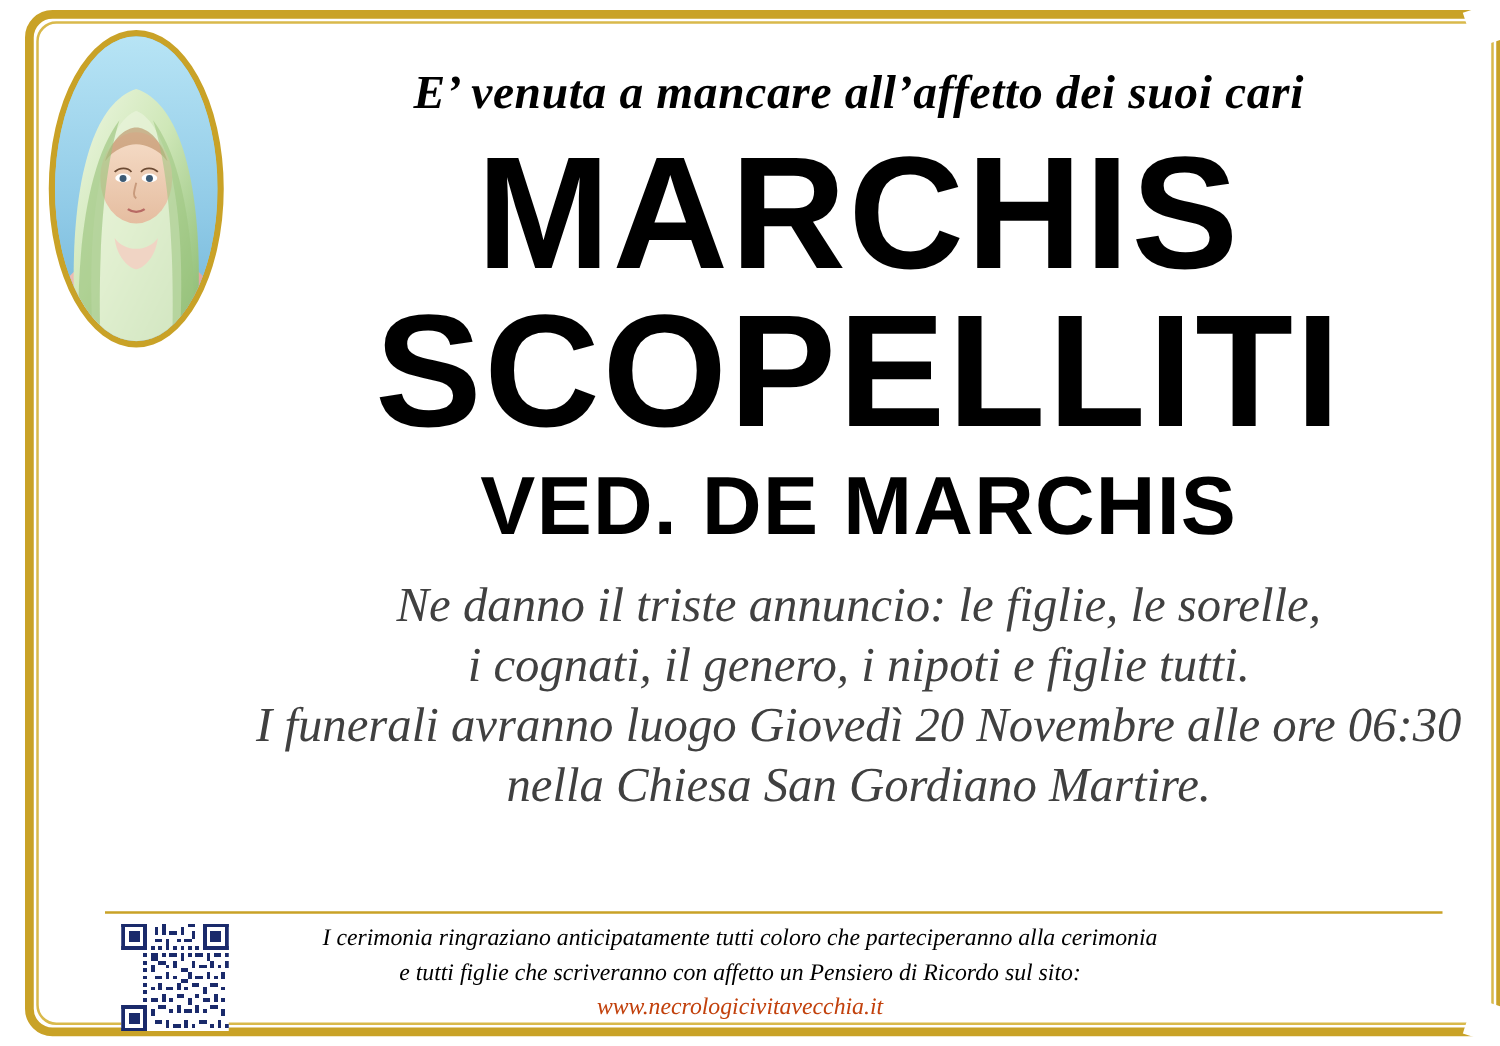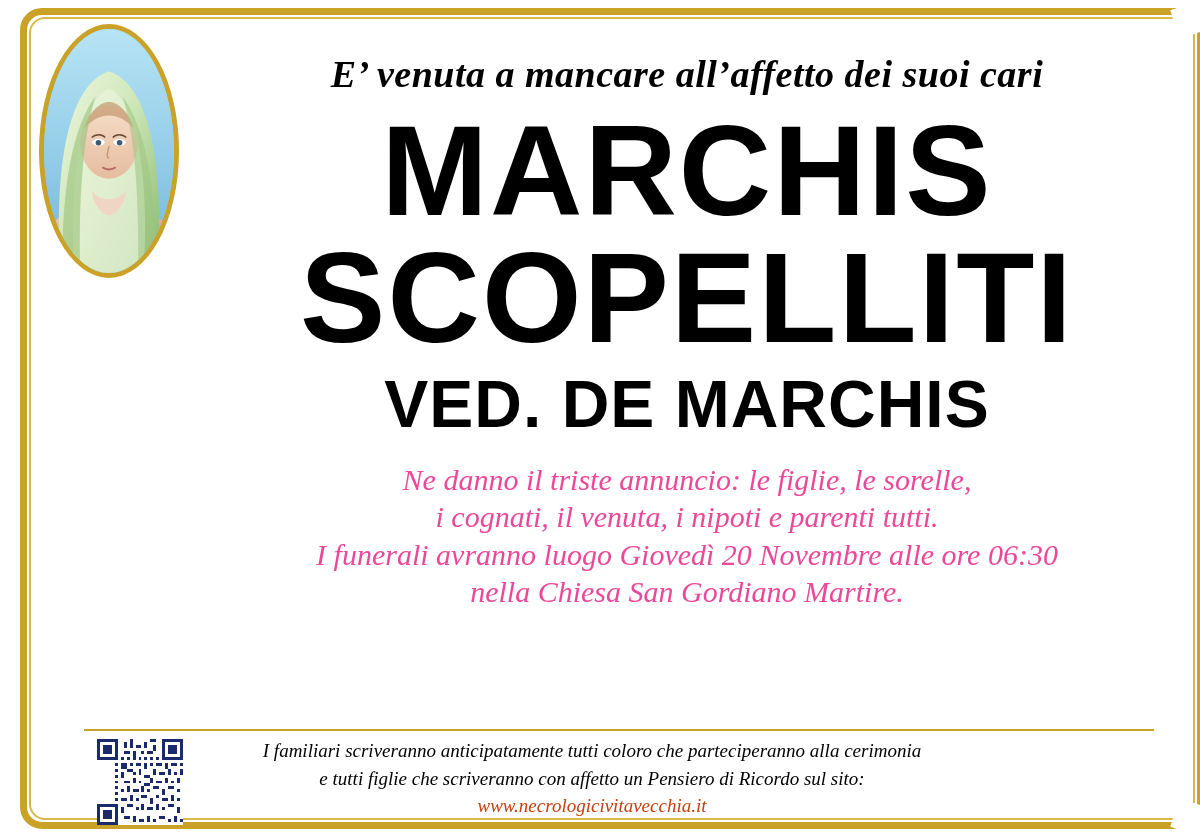--- a/index.html
+++ b/index.html
@@ -99,22 +99,22 @@
     font-family: Liberation Sans, sans-serif;
     font-weight: bold;
     font-size: 66px;
     letter-spacing: 1px;
     margin-top: 6px;
     color: #000;
   }
   .body-text {
     font-family: "Liberation Serif", serif;
     font-style: italic;
-    font-size: 30px;
-    color: #ec4899;
+    font-size: 39px;
+    color: #404040;
     line-height: 1.18;
     margin-top: 20px;
     white-space: nowrap;
   }
   .body-text div { margin-top: 2px; }
 
   .divider {
     position: absolute;
     left: 72px;
     right: 58px;
@@ -258,21 +258,21 @@
     </svg>
   </div>
 
   <div class="content">
     <div class="line-intro">E’ venuta a mancare all’affetto dei suoi cari</div>
     <div class="name name-first">MARCHIS</div>
     <div class="name name-last">SCOPELLITI</div>
     <div class="name-sub">VED. DE  MARCHIS</div>
     <div class="body-text">
       <div>Ne danno il triste annuncio: le figlie, le sorelle,</div>
-      <div>i cognati, il venuta, i nipoti e parenti tutti.</div>
+      <div>i cognati, il genero, i nipoti e figlie tutti.</div>
       <div>I  funerali avranno luogo Giovedì 20  Novembre alle ore 06:30</div>
       <div>nella Chiesa San Gordiano Martire.</div>
     </div>
   </div>
 
   <div class="divider"></div>
 
   <div class="footer">
 
     <div class="qr">
@@ -385,19 +385,19 @@
           <rect x="19" y="27" width="1" height="1"></rect>
             <rect x="21" y="26" width="2" height="1"></rect>
           <rect x="24" y="27" width="1" height="1"></rect>
             <rect x="26" y="26" width="1" height="2"></rect>
           <rect x="28" y="27" width="1" height="1"></rect>
         </g>
       </svg>
     </div>
 
     <div class="footer-text">
-      <div>I familiari scriveranno anticipatamente tutti coloro che parteciperanno alla cerimonia</div>
+      <div>I cerimonia ringraziano anticipatamente tutti coloro che parteciperanno alla cerimonia</div>
       <div>e tutti figlie che scriveranno con affetto un Pensiero di Ricordo sul sito:</div>
       <div class="site">www.necrologicivitavecchia.it</div>
     </div>
 
   </div>
 </div>
 
 </body></html>

